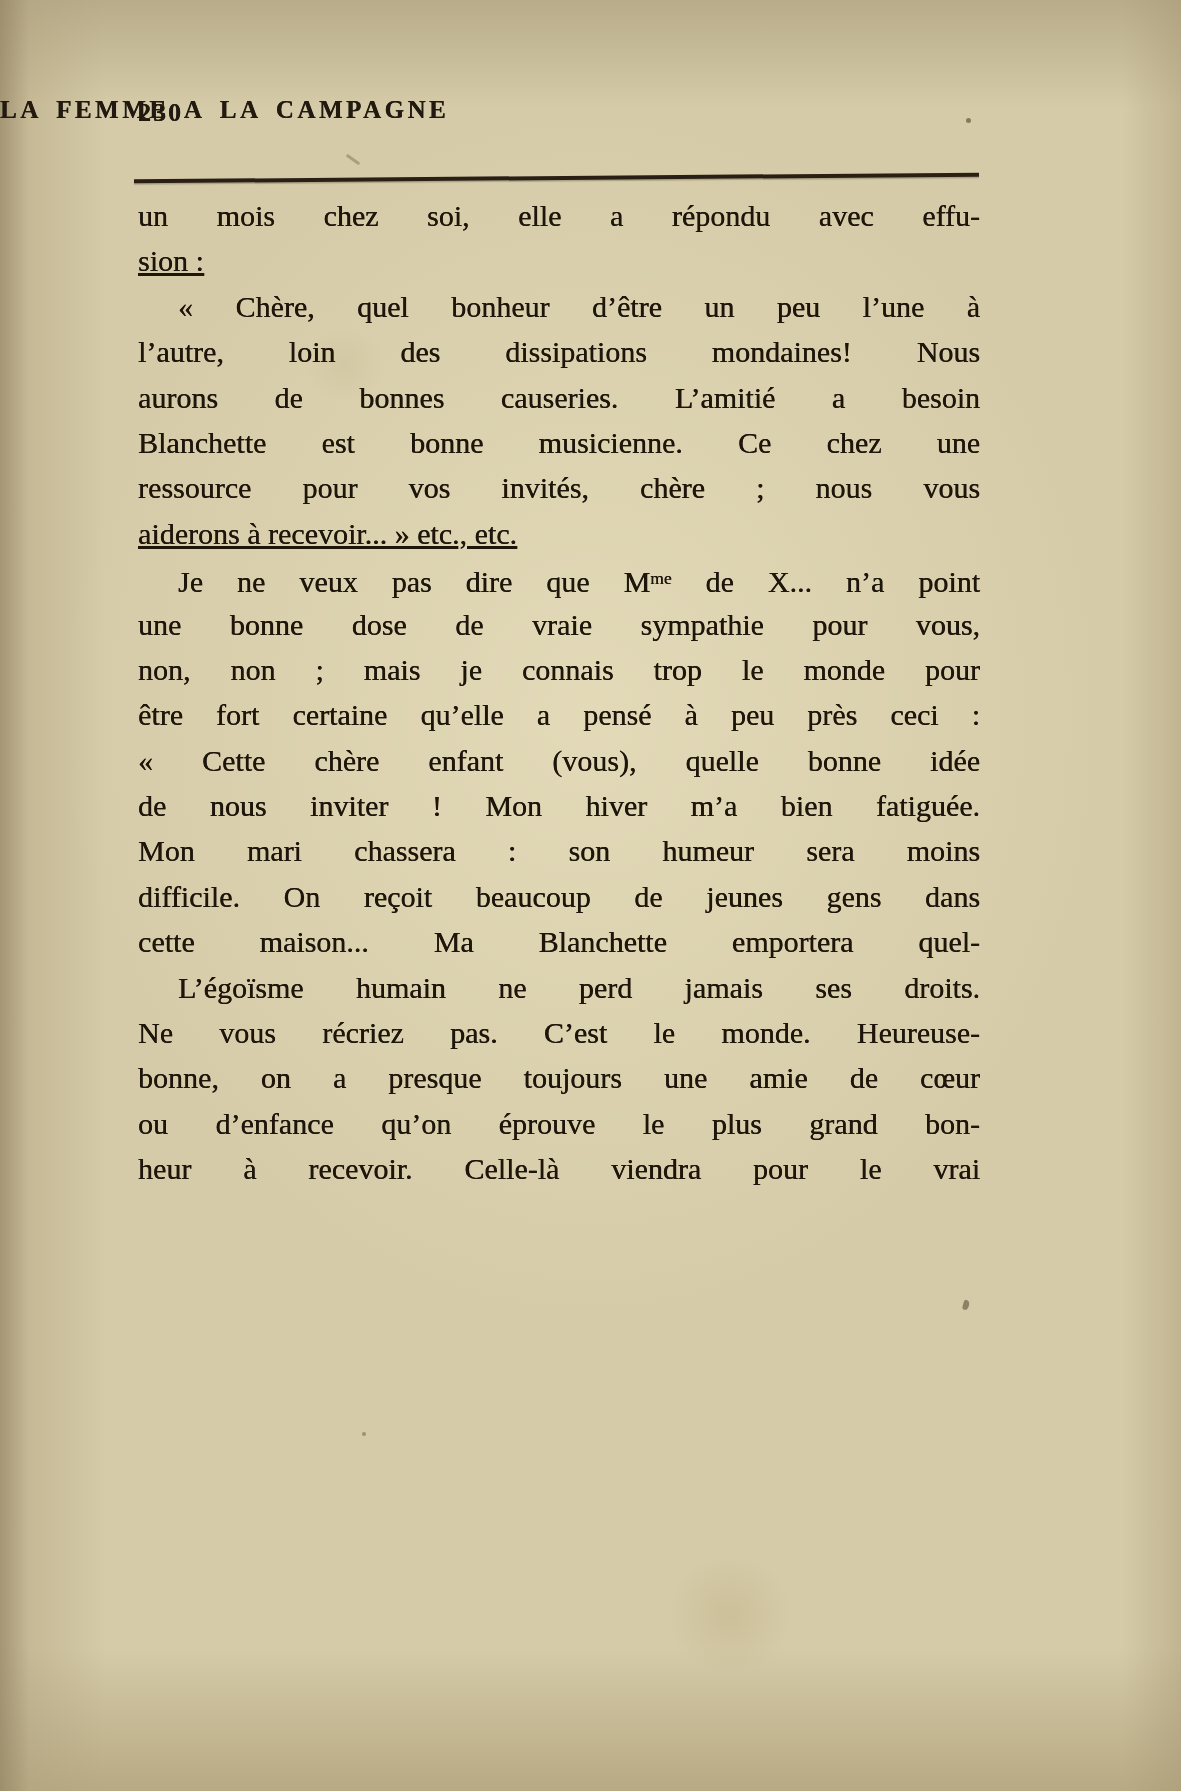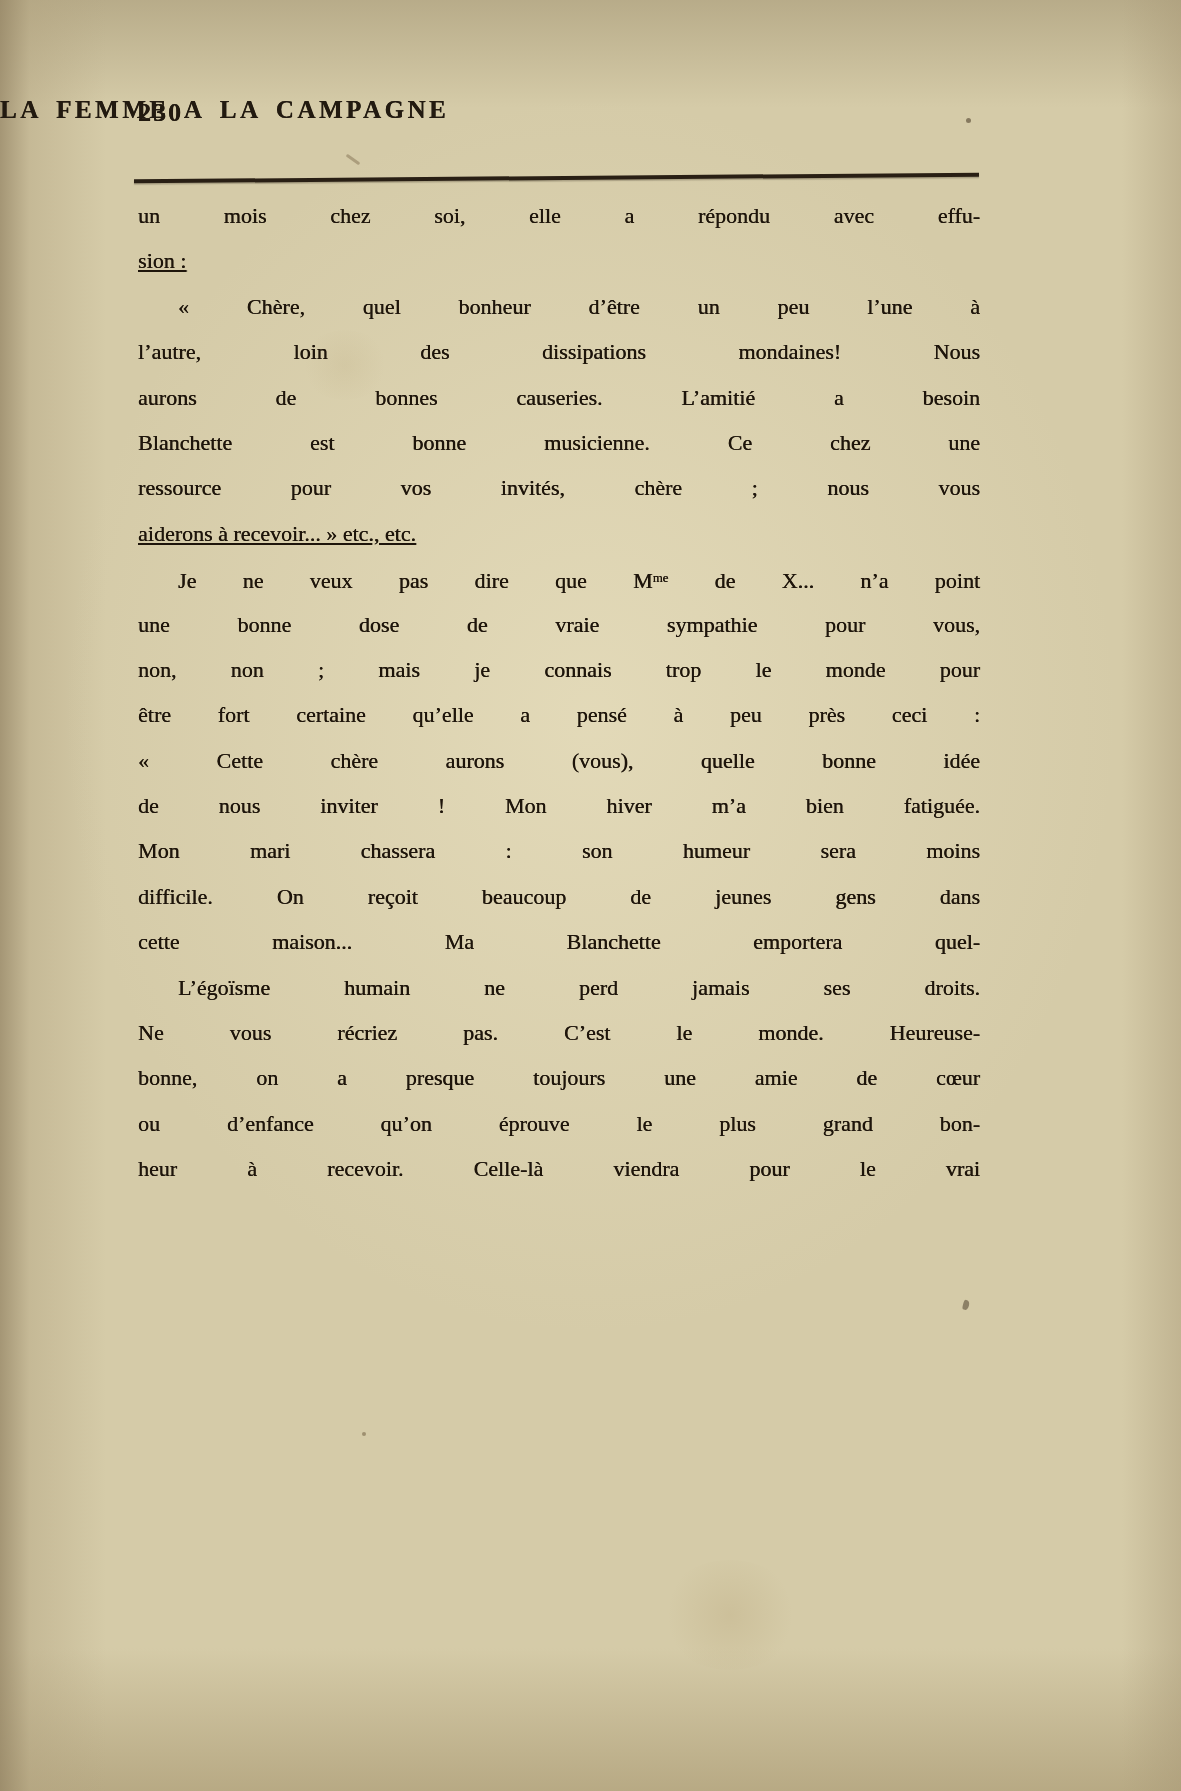--- a/index.html
+++ b/index.html
@@ -37,21 +37,21 @@
   .header-rule{
     position:absolute;left:134px;top:176px;width:845px;height:3.6px;
     background:#291f14;
     transform:rotate(-0.45deg);
     box-shadow:0 1.5px 1px rgba(41,31,20,.25);
   }
 
   
   .text-block{
     position:absolute;left:138px;top:193px;width:842px;
-    font-size:22px;
+    font-size:30px;
     color:#1e150b;
     text-shadow:.35px 0 0 currentColor;
   }
   .line{
     display:block;
     height:45.4px;
     line-height:45.4px;
     text-align:justify;
     text-align-last:justify;
     white-space:normal;
@@ -82,21 +82,21 @@
     <span class="line indent">« Chère, quel bonheur d’être un peu l’une à</span>
     <span class="line">l’autre, loin des dissipations mondaines! Nous</span>
     <span class="line">aurons de bonnes causeries. L’amitié a besoin</span>
     <span class="line">Blanchette est bonne musicienne. Ce chez une</span>
     <span class="line">ressource pour vos invités, chère ; nous vous</span>
     <span class="line flush">aiderons à recevoir... » etc., etc.</span>
     <span class="line indent"><span>Je ne veux pas dire que M</span><sup>me</sup><span> de X... n’a point</span></span>
     <span class="line">une bonne dose de vraie sympathie pour vous,</span>
     <span class="line">non, non ; mais je connais trop le monde pour</span>
     <span class="line">être fort certaine qu’elle a pensé à peu près ceci :</span>
-    <span class="line">« Cette chère aurons (vous), quelle bonne idée</span>
+    <span class="line">« Cette chère enfant (vous), quelle bonne idée</span>
     <span class="line">de nous inviter ! Mon hiver m’a bien fatiguée.</span>
     <span class="line">Mon mari chassera : son humeur sera moins</span>
     <span class="line">difficile. On reçoit beaucoup de jeunes gens dans</span>
     <span class="line">cette maison... Ma Blanchette emportera quel-</span>
     <span class="line indent">L’égoïsme humain ne perd jamais ses droits.</span>
     <span class="line">Ne vous récriez pas. C’est le monde. Heureuse-</span>
     <span class="line">bonne, on a presque toujours une amie de cœur</span>
     <span class="line">ou d’enfance qu’on éprouve le plus grand bon-</span>
     <span class="line">heur à recevoir. Celle-là viendra pour le vrai</span>
   </div>

